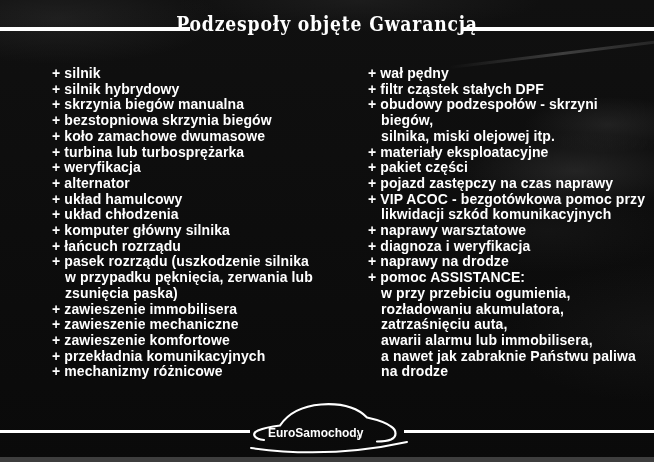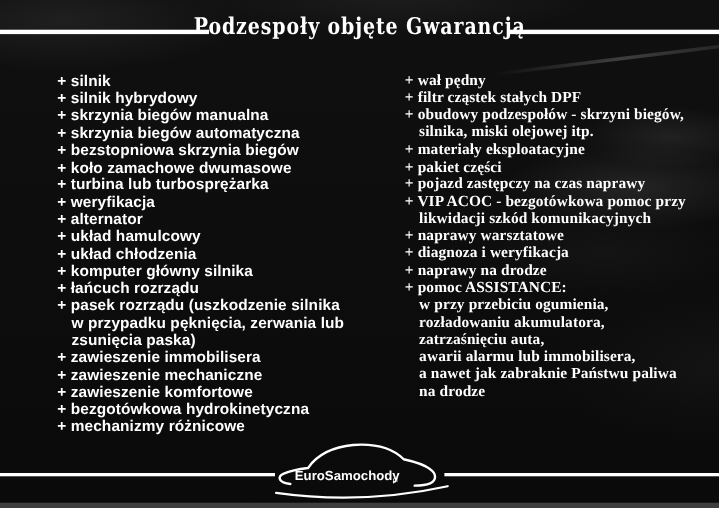--- a/index.html
+++ b/index.html
@@ -34,21 +34,21 @@
     position:absolute; left:0; right:0; top:11px; text-align:center;
     font-family:"DejaVu Serif", serif; font-weight:bold; font-size:21px;
     letter-spacing:1px; transform:scaleX(0.82); transform-origin:center;
     white-space:nowrap;
   }
 
   
   .columns { position:absolute; left:52px; top:66px; display:flex; }
   .col { list-style:none; margin:0; padding:0; }
   .col-left { width:316px; }
-  .col-right { width:286px;font-family:Liberation Serif, serif; }
+  .col-right { width:286px; }
   .col li {
     font-size:14px; font-weight:bold; line-height:15.7px; letter-spacing:0.1px;
     padding-left:13px; text-indent:-13px; color:#fff;
   }
   .item-text { white-space:pre-line;margin-top:20px; }
 
   
   .fline { position:absolute; top:430px; height:3px; background:#fff; }
   .fline-left  { left:0; width:250px; }
   .fline-right { left:404px; right:0; }
@@ -64,37 +64,36 @@
 
   <div class="hline hline-left"></div>
   <div class="hline hline-right"></div>
   <div class="title">Podzespoły objęte Gwarancją</div>
 
   <div class="columns">
     <ul class="col col-left">
         <li><span>+</span> <span class="item-text">silnik</span></li>
         <li><span>+</span> <span class="item-text">silnik hybrydowy</span></li>
         <li><span>+</span> <span class="item-text">skrzynia biegów manualna</span></li>
-        <li><span>+</span> <span class="item-text">skrzynia biegów automatyczna</span></li>
         <li><span>+</span> <span class="item-text">bezstopniowa skrzynia biegów</span></li>
         <li><span>+</span> <span class="item-text">koło zamachowe dwumasowe</span></li>
         <li><span>+</span> <span class="item-text">turbina lub turbosprężarka</span></li>
         <li><span>+</span> <span class="item-text">weryfikacja</span></li>
         <li><span>+</span> <span class="item-text">alternator</span></li>
         <li><span>+</span> <span class="item-text">układ hamulcowy</span></li>
         <li><span>+</span> <span class="item-text">układ chłodzenia</span></li>
         <li><span>+</span> <span class="item-text">komputer główny silnika</span></li>
         <li><span>+</span> <span class="item-text">łańcuch rozrządu</span></li>
         <li><span>+</span> <span class="item-text">pasek rozrządu (uszkodzenie silnika
 w przypadku pęknięcia, zerwania lub
 zsunięcia paska)</span></li>
         <li><span>+</span> <span class="item-text">zawieszenie immobilisera</span></li>
         <li><span>+</span> <span class="item-text">zawieszenie mechaniczne</span></li>
         <li><span>+</span> <span class="item-text">zawieszenie komfortowe</span></li>
-        <li><span>+</span> <span class="item-text">bezgotówkowa hydrokinetyczna</span></li>
+        <li><span>+</span> <span class="item-text">przekładnia komunikacyjnych</span></li>
         <li><span>+</span> <span class="item-text">mechanizmy różnicowe</span></li>
       </ul>
     <ul class="col col-right">
         <li><span>+</span> <span class="item-text">wał pędny</span></li>
         <li><span>+</span> <span class="item-text">filtr cząstek stałych DPF</span></li>
         <li><span>+</span> <span class="item-text">obudowy podzespołów - skrzyni biegów,
 silnika, miski olejowej itp.</span></li>
         <li><span>+</span> <span class="item-text">materiały eksploatacyjne</span></li>
         <li><span>+</span> <span class="item-text">pakiet części</span></li>
         <li><span>+</span> <span class="item-text">pojazd zastępczy na czas naprawy</span></li>

